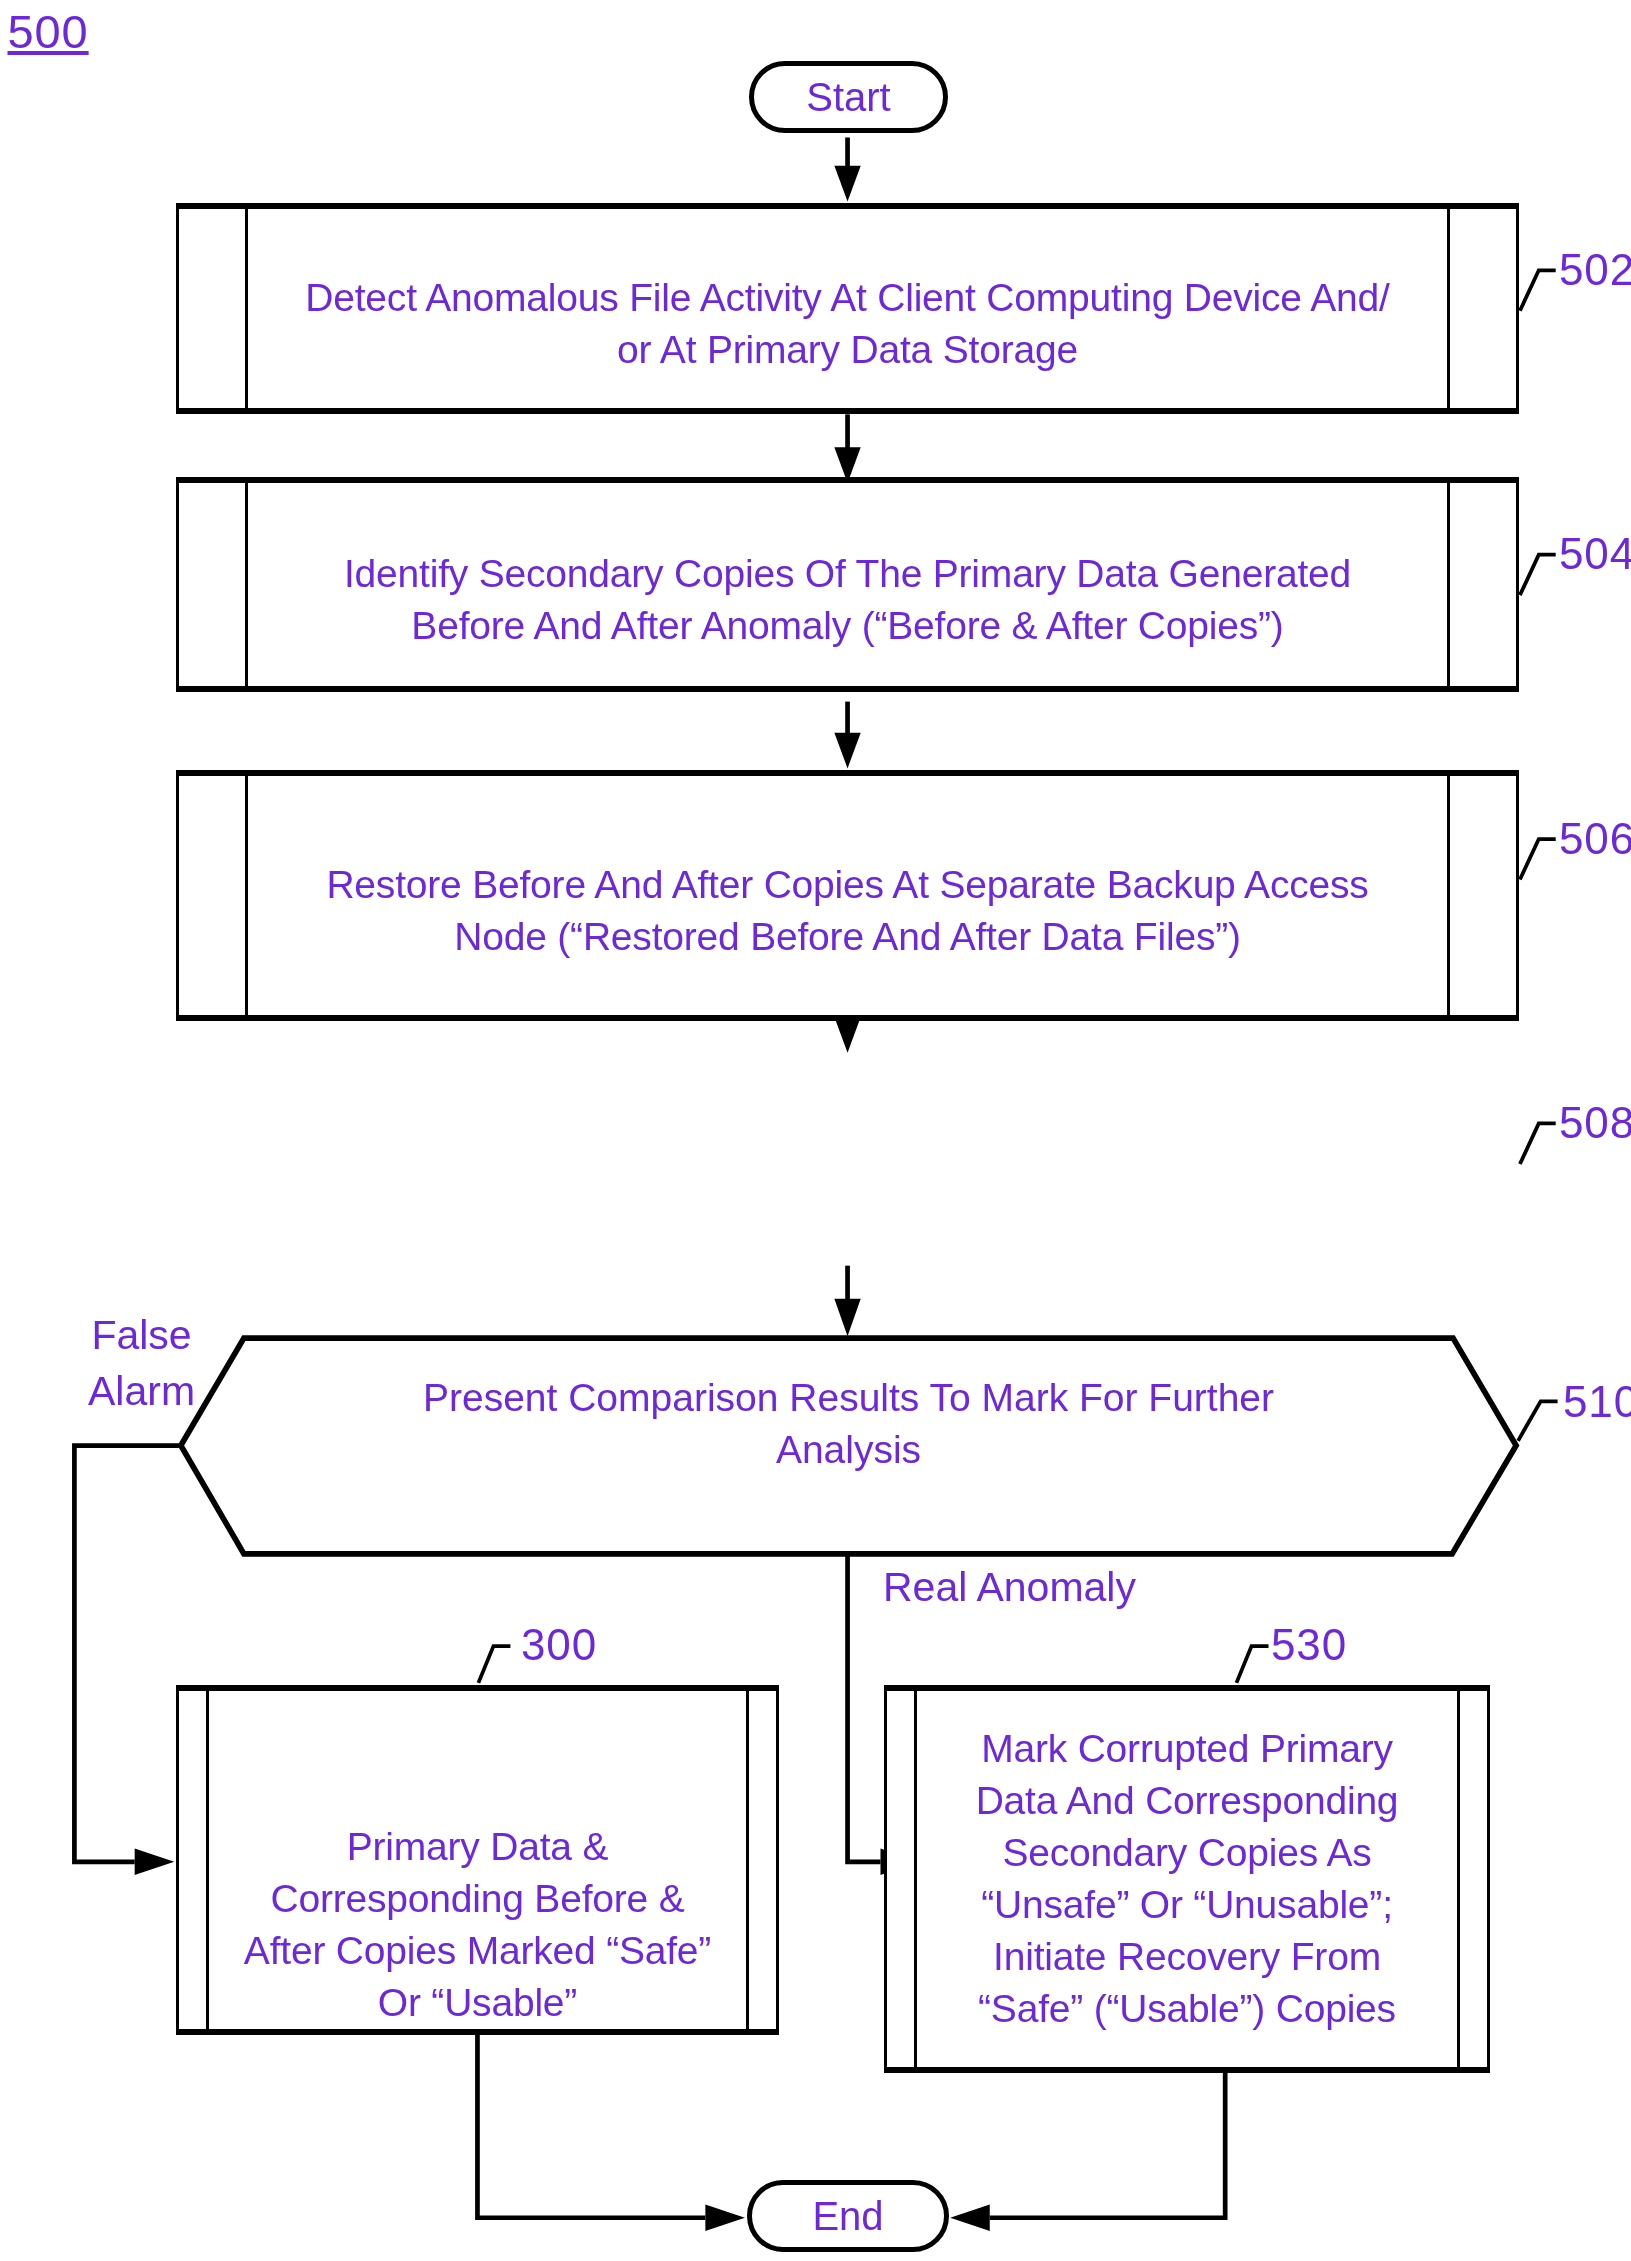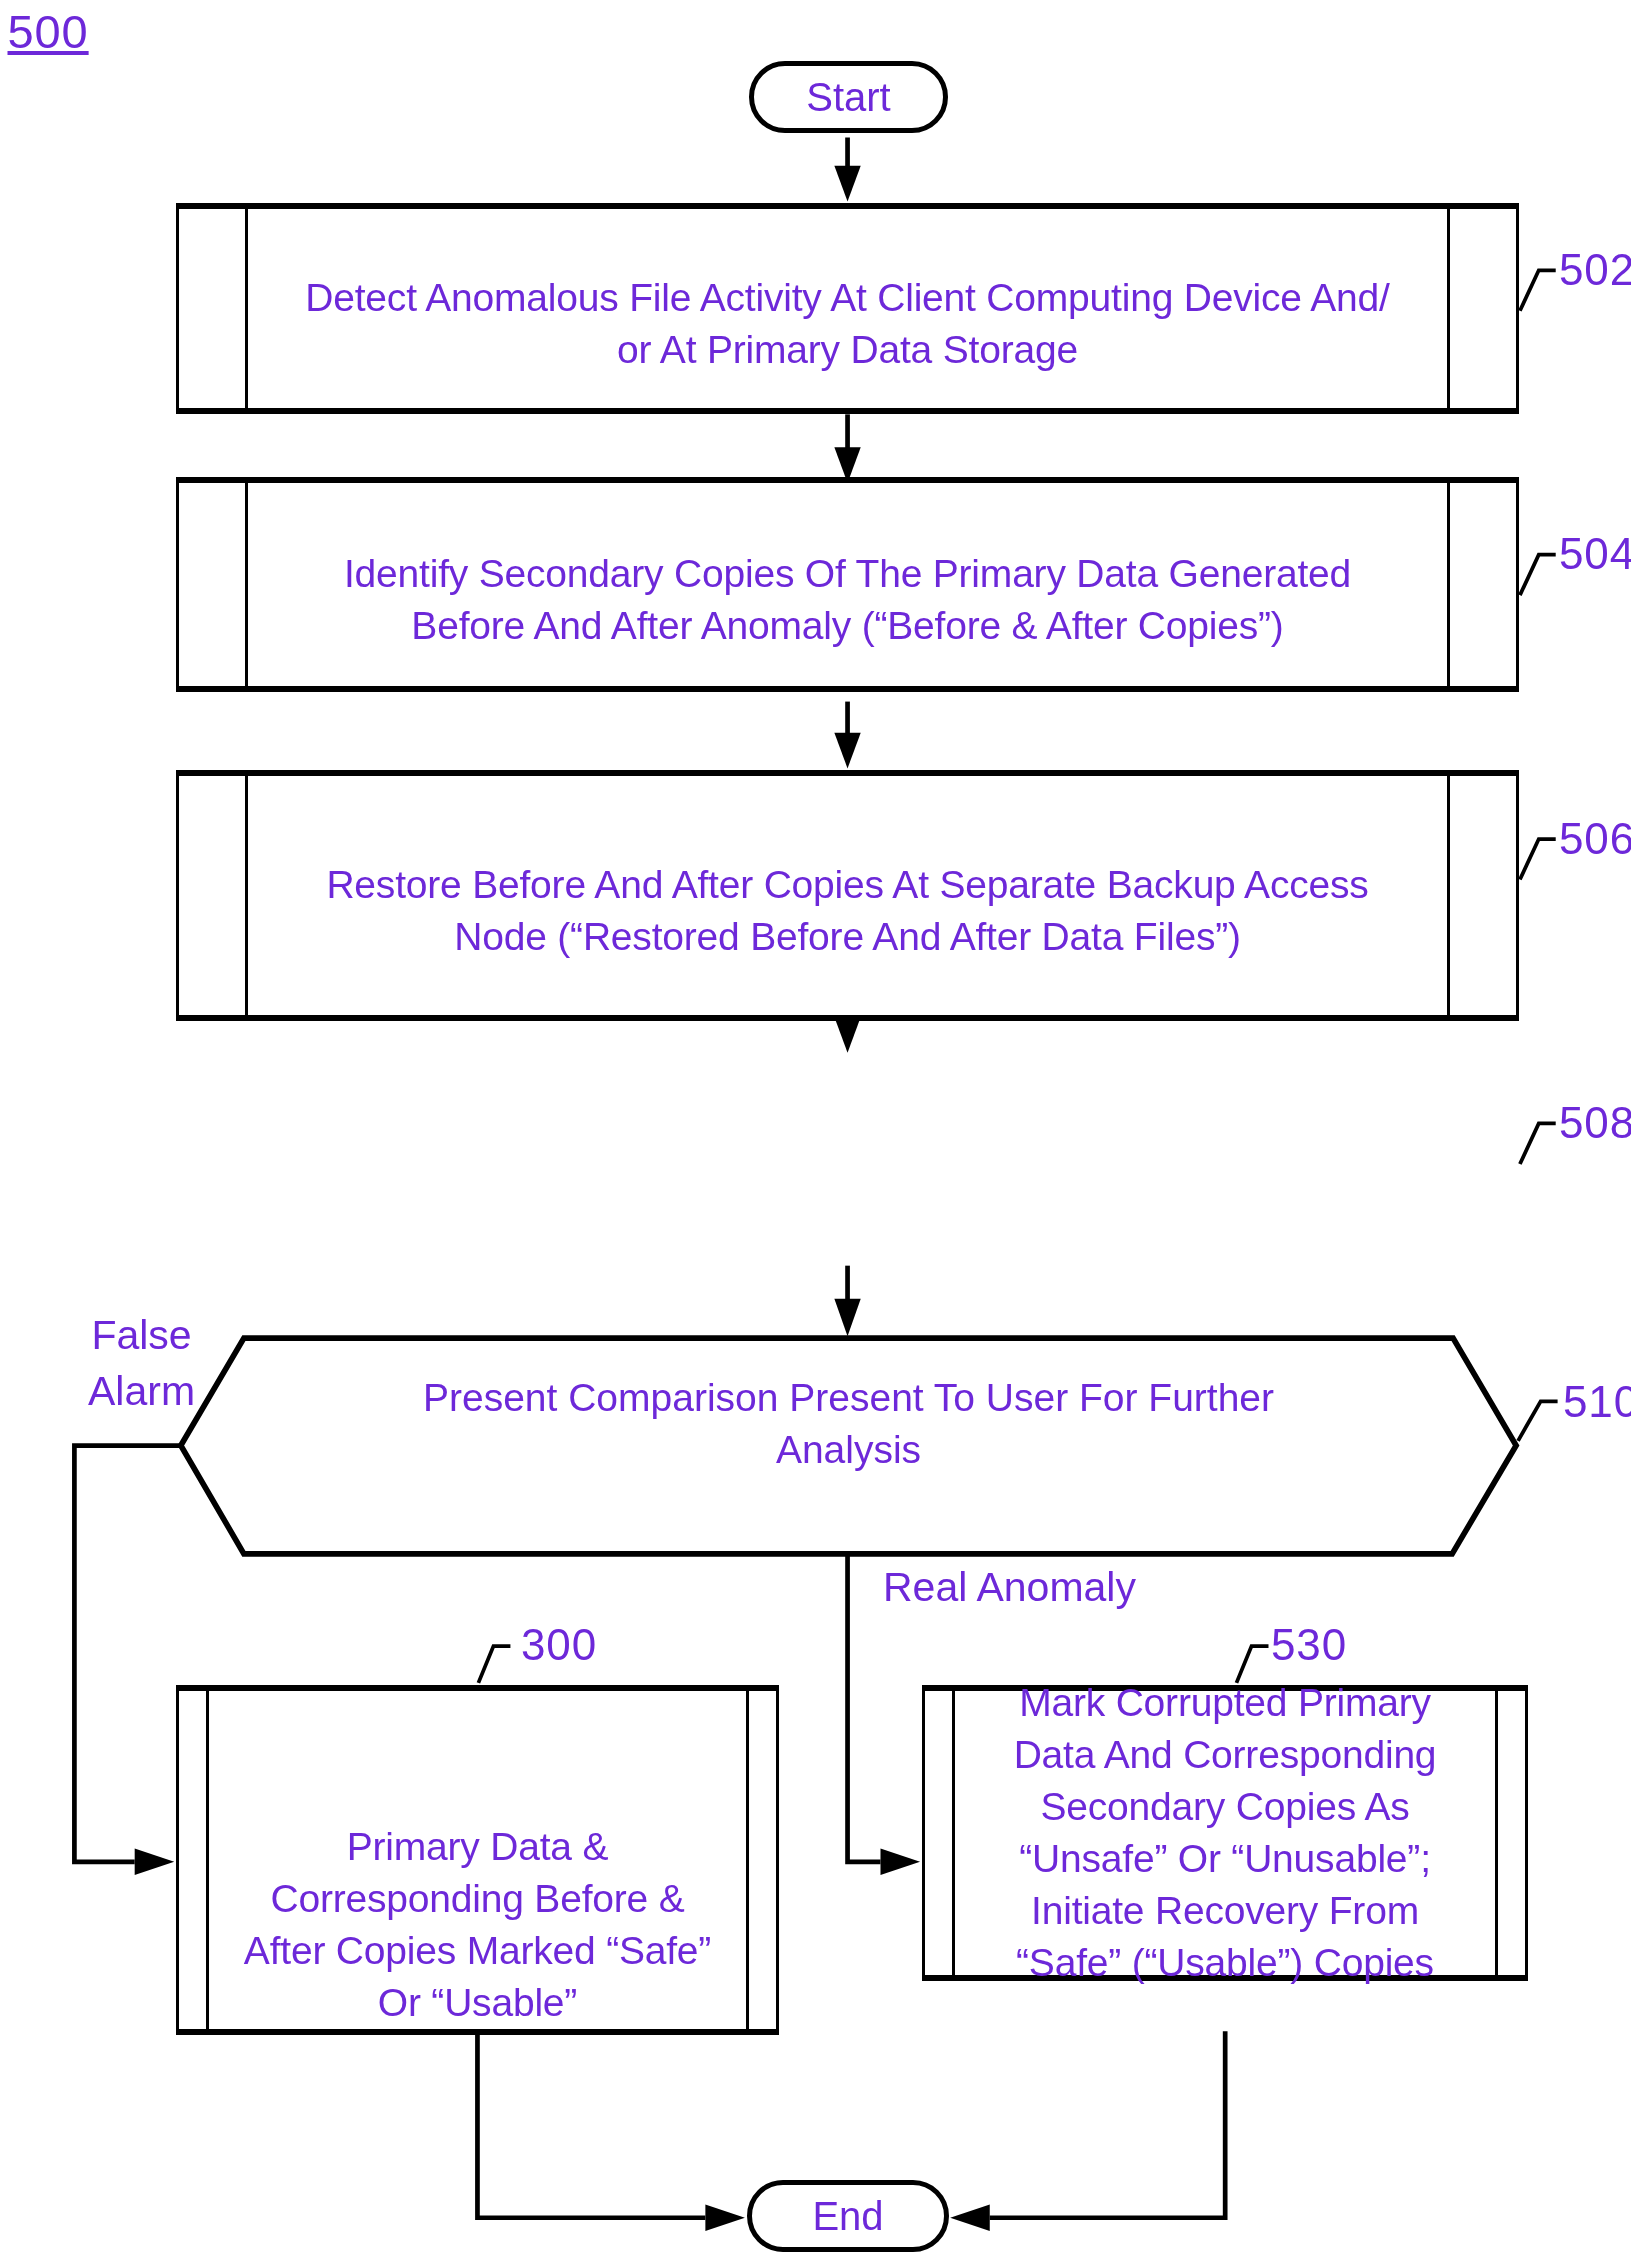--- a/index.html
+++ b/index.html
@@ -70,21 +70,21 @@
   }
   .pbox.wide .il.l { left: 66px; }
   .pbox.wide .il.r { right: 66px; }
   .pbox.outcome .il.l { left: 27px; }
   .pbox.outcome .il.r { right: 27px; }
   #box502 { left: 176px; top: 203px;  width: 1343px; height: 211px; }
   #box504 { left: 176px; top: 477px;  width: 1343px; height: 215px; }
   #box506 { left: 176px; top: 770px;  width: 1343px; height: 251px; }
   #box508 { left: 176px; top: 1055px; width: 1343px; height: 209px; }
   #box520 { left: 176px; top: 1685px; width: 603px;  height: 350px; align-items: flex-end; }
-  #box530 { left: 922px; top: 1685px; width: 606px;  height: 296px; }
+  #box530 { left: 884px; top: 1685px; width: 606px;  height: 388px; }
   .hex-text {
     position: absolute;
     left: 244px; top: 1338px;
     width: 1209px; height: 216px;
     display: flex;
     justify-content: center;
     align-items: flex-start;
     z-index: 1;
   }
   .hex-text .txt {
@@ -184,21 +184,21 @@
 Before And After Anomaly (“Before &amp; After Copies”)</div>
   </div>
   <div class="pbox wide" id="box506">
     <div class="il l"></div>
     <div class="il r"></div>
     <div class="txt">Restore Before And After Copies At Separate Backup Access
 Node (“Restored Before And After Data Files”)</div>
   </div>
 
   <div class="hex-text">
-    <div class="txt">Present Comparison Present To User For Further
+    <div class="txt">Present Comparison Results To Mark For Further
 Analysis</div>
   </div>
 
   <div class="branch-label" id="false-alarm">False
 Alarm</div>
   <div class="branch-label" id="real-anomaly">Real Anomaly</div>
 
   <div class="pbox outcome" id="box520">
     <div class="il l"></div>
     <div class="il r"></div>

